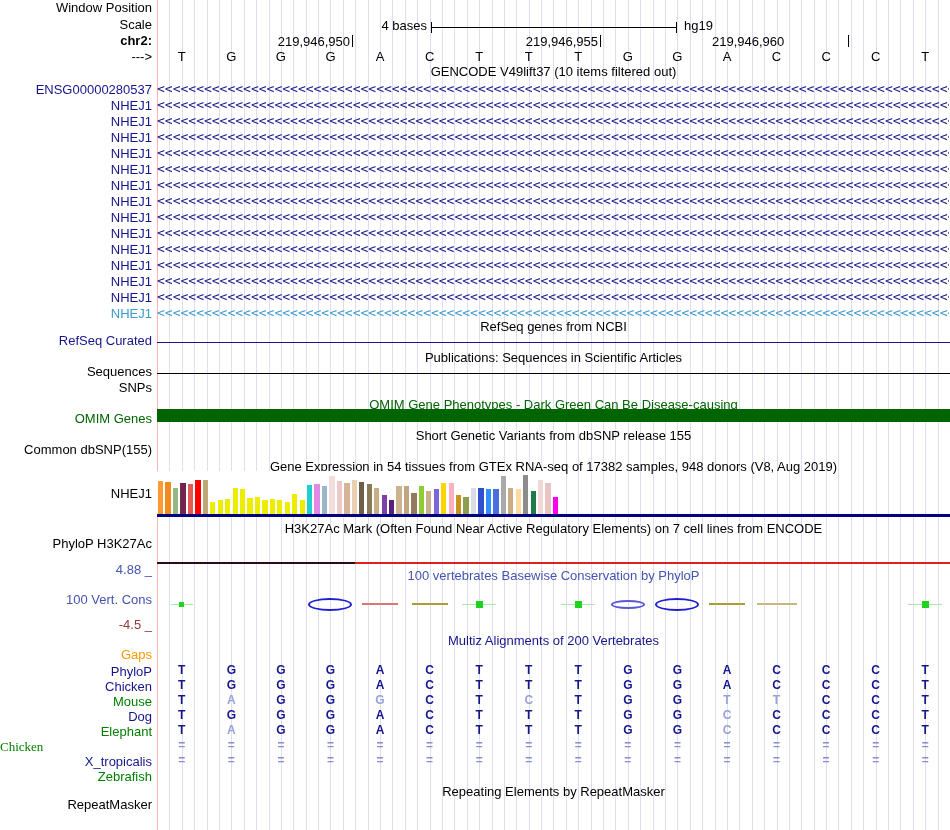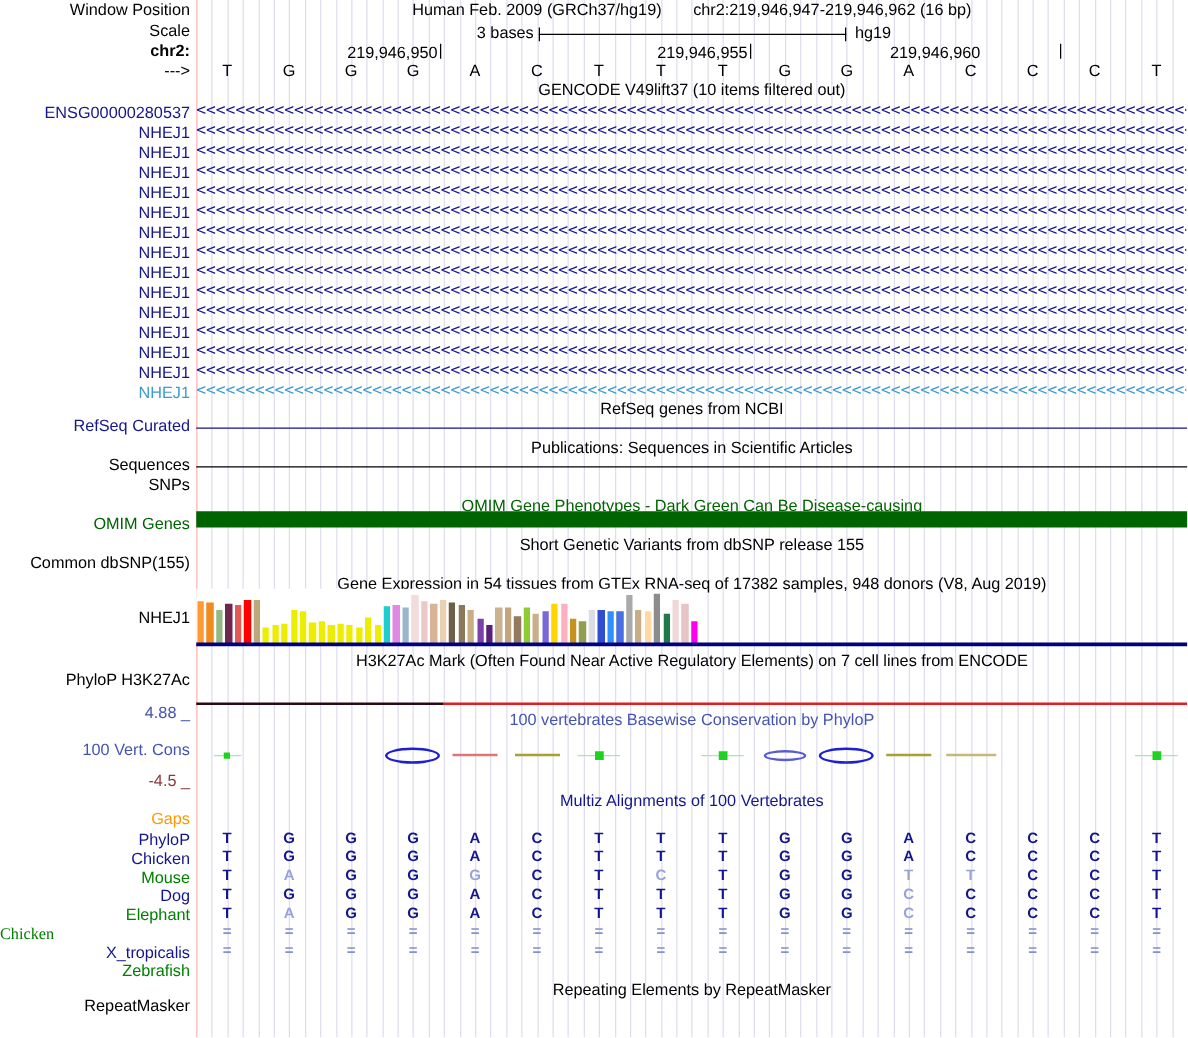--- a/index.html
+++ b/index.html
@@ -78,28 +78,23 @@
       <div style="left: 875.62px; top: 0px; width: 1px; height: 830px; background: rgb(222, 222, 239); position: absolute;"></div>
       <div style="left: 888.01px; top: 0px; width: 1px; height: 830px; background: rgb(222, 222, 239); position: absolute;"></div>
       <div style="left: 900.4px; top: 0px; width: 1px; height: 830px; background: rgb(222, 222, 239); position: absolute;"></div>
       <div style="left: 912.79px; top: 0px; width: 1px; height: 830px; background: rgb(222, 222, 239); position: absolute;"></div>
       <div style="left: 925.18px; top: 0px; width: 1px; height: 830px; background: rgb(222, 222, 239); position: absolute;"></div>
       <div style="left: 937.57px; top: 0px; width: 1px; height: 830px; background: rgb(222, 222, 239); position: absolute;"></div>
       <div style="left: 157px; top: 0px; width: 1px; height: 830px; background: rgb(255, 179, 179); position: absolute;"></div>
     </div>
 
   <div class="lbl" style="top:1px;">Window Position</div>
-  <div class="ctitle" style="top:1px;">
-    <span>Human Feb. 2009 (GRCh37/hg19)</span>
-    <span style="display:inline-block;width:18px;"></span>
-    <span>chr2:219,946,947-219,946,962 (16 bp)</span>
-  </div>
 
   <div class="lbl" style="top:18px;">Scale</div>
-  <div class="abs" style="top:18px;left:320px;width:107px;text-align:right;font-size:13px;">3 bases</div>
+  <div class="abs" style="top:18px;left:320px;width:107px;text-align:right;font-size:13px;">4 bases</div>
   <div class="abs" style="top:27px;left:431px;width:246px;height:1px;background:#000;"></div>
   <div class="abs" style="top:22px;left:431px;width:1px;height:11px;background:#000;"></div>
   <div class="abs" style="top:22px;left:676px;width:1px;height:11px;background:#000;"></div>
   <div class="abs" style="top:18px;left:684px;font-size:13px;">hg19</div>
 
   <div class="lbl" style="top:34px;font-weight:bold;">chr2:</div>
   <div id="coord-layer">
       <div style="left: 240px; top: 34px; width: 110px; text-align: right; font-size: 13px; position: absolute;">219,946,950</div>
       <div style="left: 352px; top: 35px; width: 1px; height: 12px; background: rgb(0, 0, 0); position: absolute;"></div>
       <div style="left: 488px; top: 34px; width: 110px; text-align: right; font-size: 13px; position: absolute;">219,946,955</div>
@@ -260,21 +255,21 @@
       <div style="left: 561.281px; top: 604px; width: 34px; height: 1px; background: rgb(168, 232, 168); position: absolute;"></div>
       <div style="left: 574.781px; top: 601px; width: 7px; height: 7px; background: rgb(31, 210, 31); position: absolute;"></div>
       <div style="left: 610.844px; top: 600px; width: 30px; height: 5px; border: 2px solid rgb(90, 90, 210); border-radius: 50%; position: absolute;"></div>
       <div style="left: 655.406px; top: 598px; width: 40px; height: 9px; border: 2px solid rgb(31, 31, 210); border-radius: 50%; position: absolute;"></div>
       <div style="left: 708.969px; top: 603px; width: 36px; height: 2px; background: rgb(168, 160, 48); position: absolute;"></div>
       <div style="left: 756.531px; top: 603px; width: 40px; height: 2px; background: rgb(200, 184, 120); position: absolute;"></div>
       <div style="left: 908.219px; top: 604px; width: 34px; height: 1px; background: rgb(168, 232, 168); position: absolute;"></div>
       <div style="left: 921.719px; top: 601px; width: 7px; height: 7px; background: rgb(31, 210, 31); position: absolute;"></div>
     </div>
 
-  <div class="ctitle" style="top:634px;color:#15158c;">Multiz Alignments of 100 Vertebrates</div>
+  <div class="ctitle" style="top:634px;color:#15158c;">Multiz Alignments of 200 Vertebrates</div>
   <div class="lbl" style="top:648px;color:#ff9900;">Gaps</div>
   <div id="multiz-layer">
       <div style="left: 0px; top: 664px; width: 152px; text-align: right; font-size: 13px; color: rgb(21, 21, 140); position: absolute;">PhyloP</div>
       <div class="mzchar" style="left: 181.781px; top: 664px; font-size: 12px; font-weight: bold; color: rgb(21, 21, 140); position: absolute;">T</div>
       <div class="mzchar" style="left: 231.344px; top: 664px; font-size: 12px; font-weight: bold; color: rgb(21, 21, 140); position: absolute;">G</div>
       <div class="mzchar" style="left: 280.906px; top: 664px; font-size: 12px; font-weight: bold; color: rgb(21, 21, 140); position: absolute;">G</div>
       <div class="mzchar" style="left: 330.469px; top: 664px; font-size: 12px; font-weight: bold; color: rgb(21, 21, 140); position: absolute;">G</div>
       <div class="mzchar" style="left: 380.031px; top: 664px; font-size: 12px; font-weight: bold; color: rgb(21, 21, 140); position: absolute;">A</div>
       <div class="mzchar" style="left: 429.594px; top: 664px; font-size: 12px; font-weight: bold; color: rgb(21, 21, 140); position: absolute;">C</div>
       <div class="mzchar" style="left: 479.156px; top: 664px; font-size: 12px; font-weight: bold; color: rgb(21, 21, 140); position: absolute;">T</div>

